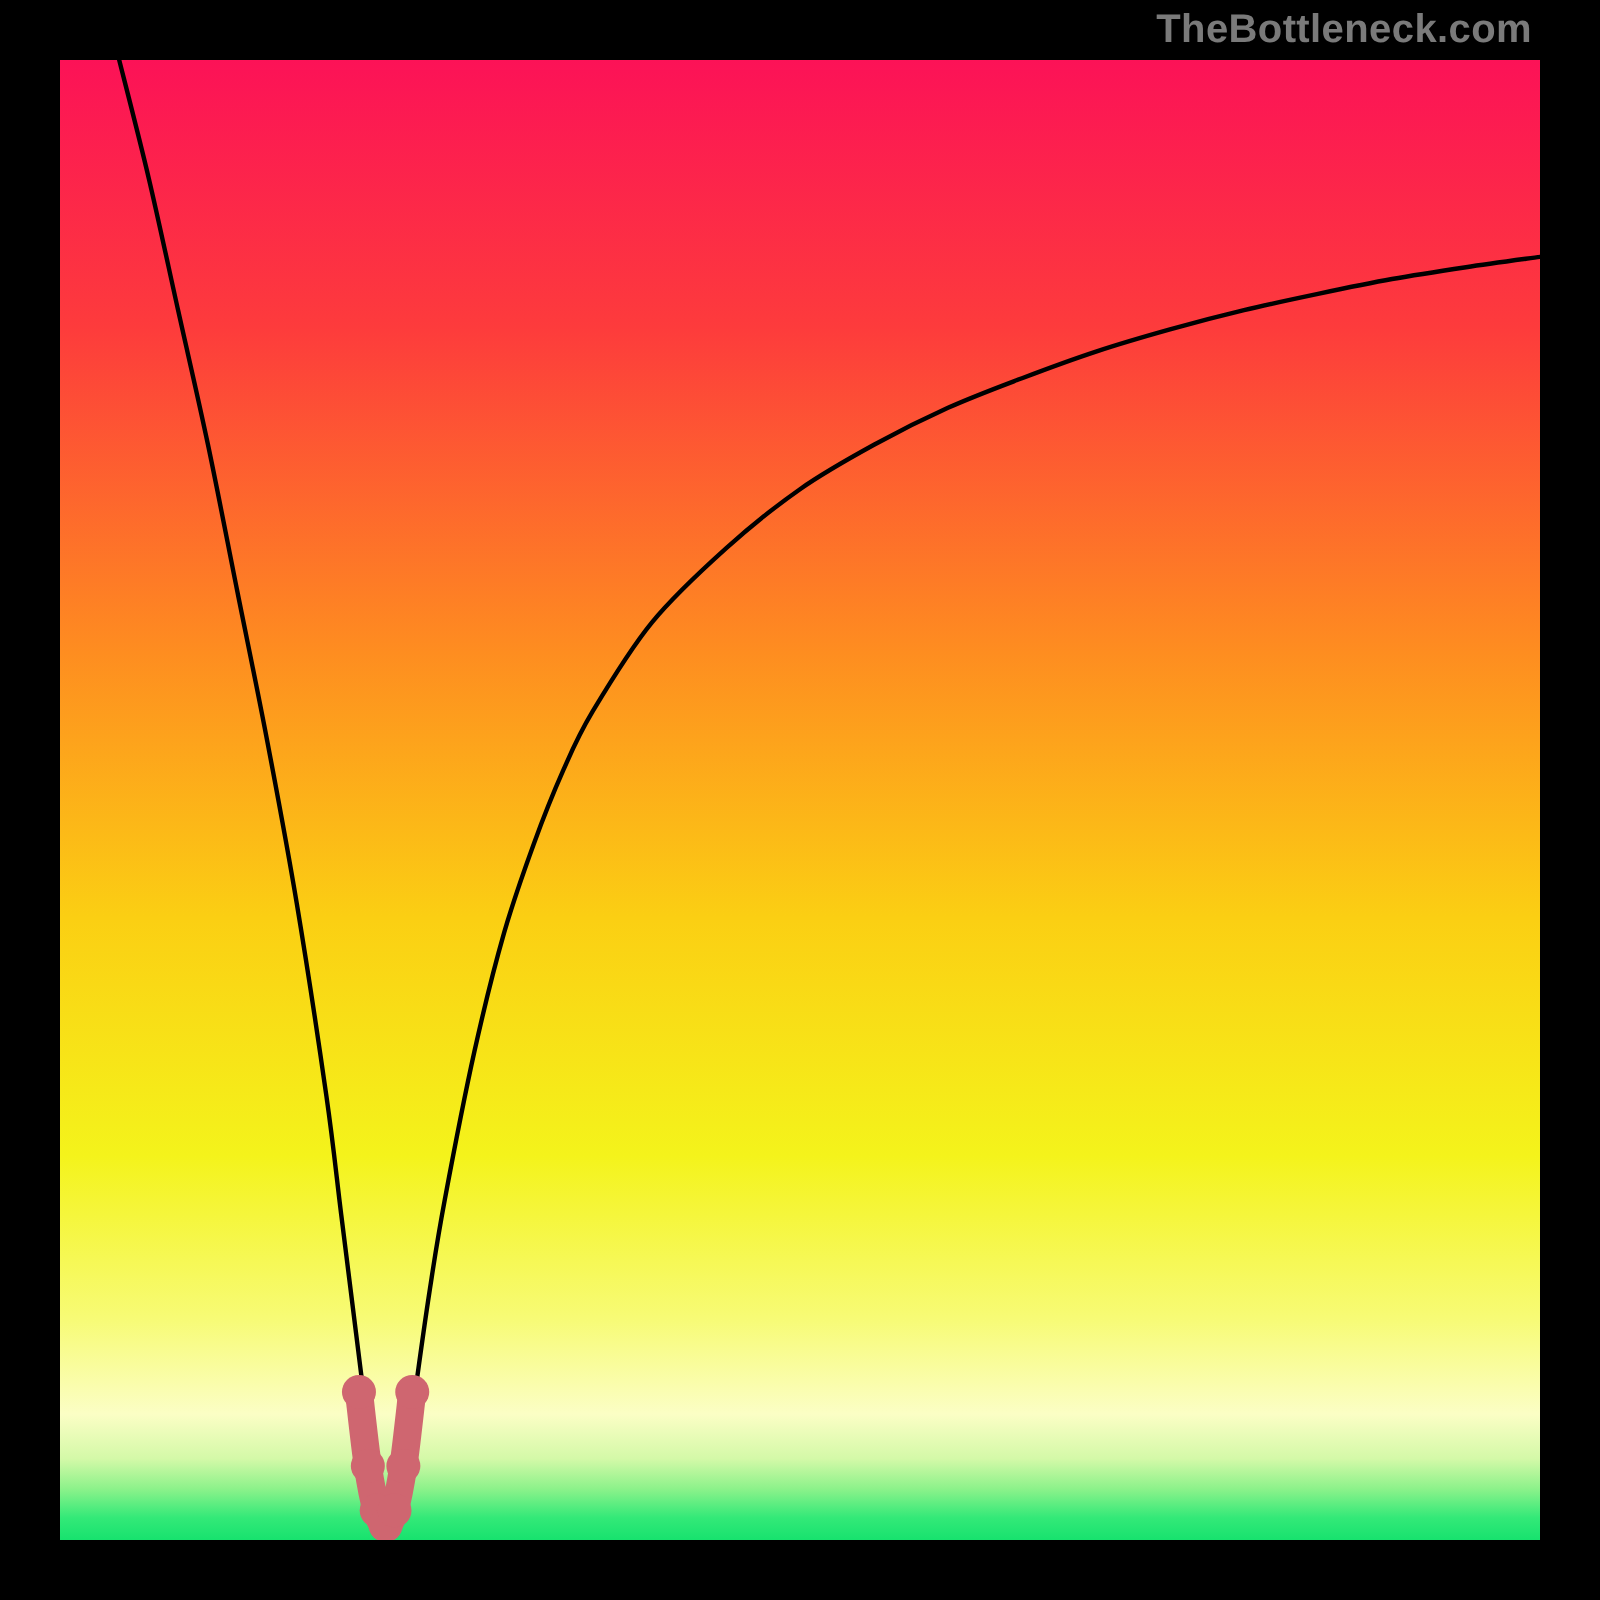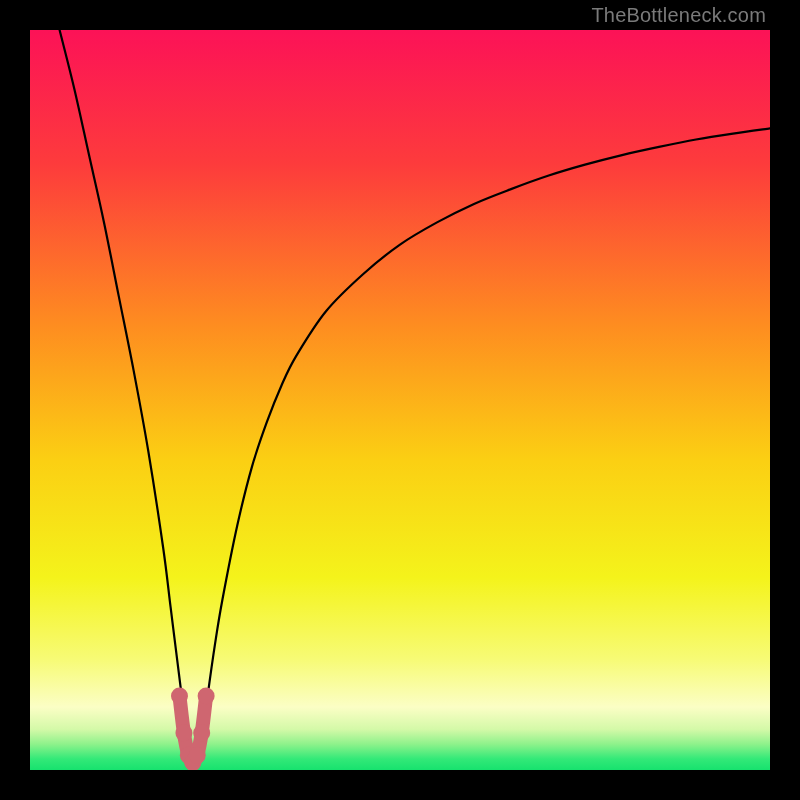--- a/index.html
+++ b/index.html
@@ -27,21 +27,21 @@
     width: 740px;
     height: 740px;
   }
 
   .watermark {
     position: absolute;
     top: 4px;
     right: 34px;
     color: #7a7a7a;
     font-size: 20px;
-    font-weight: 400;
+    font-weight: 700;
     letter-spacing: 0.2px;
     pointer-events: none;
   }
 
   svg { display: block; }
 </style>
 </head>
 <body>
 
 <div class="frame top"></div>

